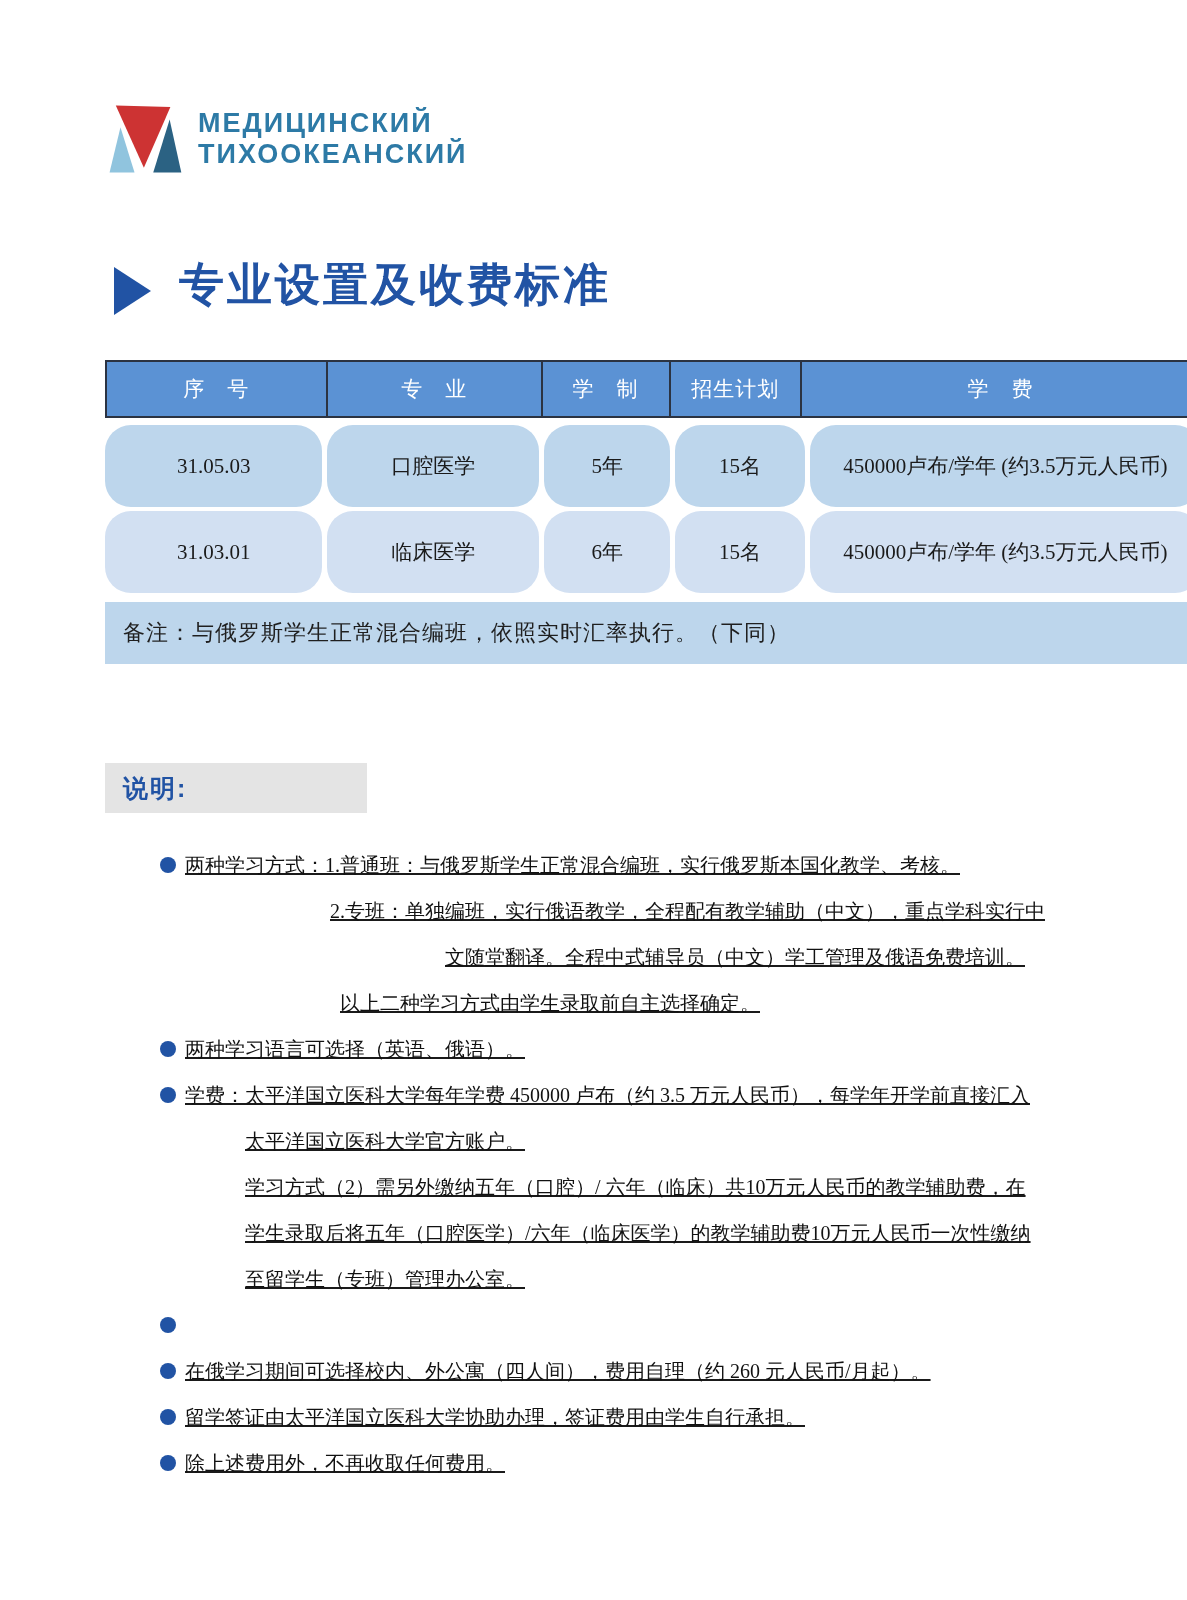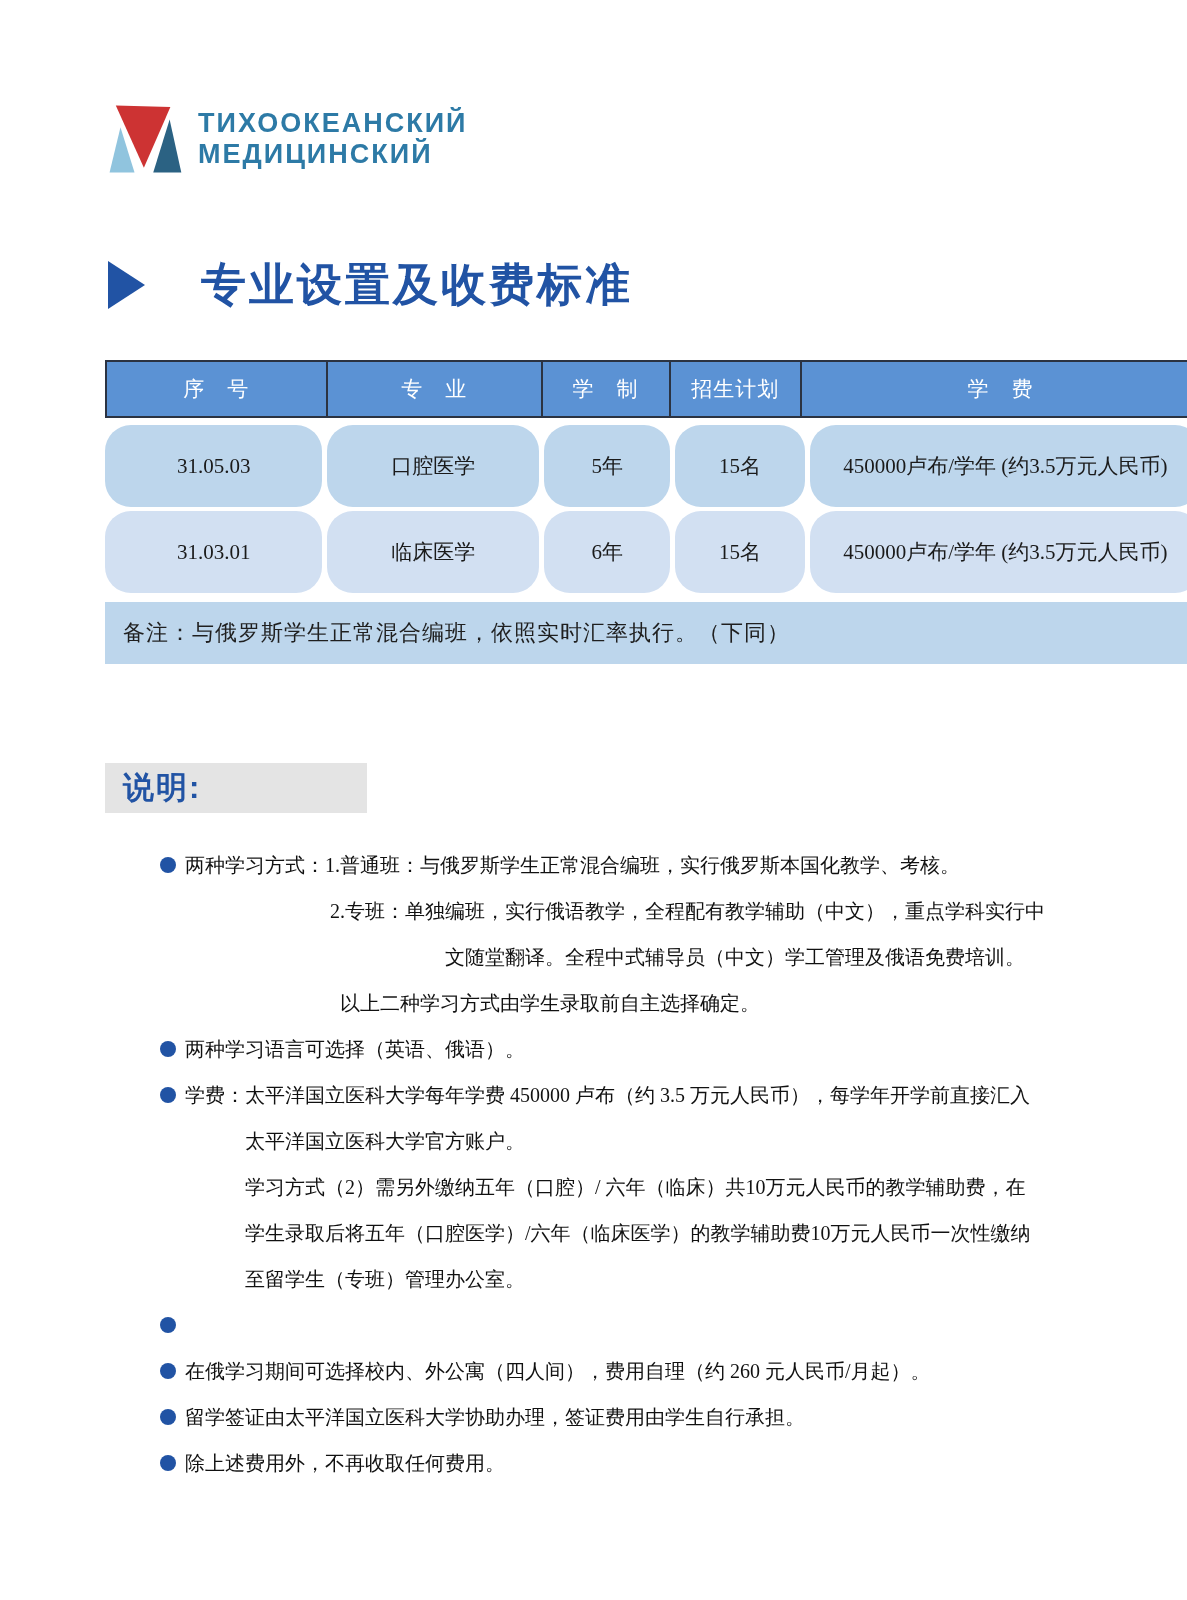--- a/index.html
+++ b/index.html
@@ -21,21 +21,21 @@
     margin-left: 12px;
     font-family: "Liberation Sans", "DejaVu Sans", sans-serif;
     font-weight: bold;
     color: #2d7aa6;
     font-size: 27px;
     line-height: 31px;
     letter-spacing: 2px;
   }
 
   
-  .heading { position: absolute; left: 108px; top: 255px; display: flex; align-items: center; gap: 28px; }
+  .heading { position: absolute; left: 114px; top: 255px; display: flex; align-items: flex-end; }
   .heading-arrow {
     width: 0; height: 0;
     border-left: 37px solid #2153a4;
     border-top: 24px solid transparent;
     border-bottom: 24px solid transparent;
     margin-right: 28px;
   }
   .heading-title {
     font-family: "Liberation Sans", "DejaVu Sans", sans-serif;
     font-weight: bold;
@@ -88,27 +88,27 @@
   .shuoming {
     position: absolute; left: 105px; top: 763px;
     width: 262px; height: 50px;
     background: #e4e4e4;
     display: flex; align-items: center;
     padding-left: 18px;
   }
   .shuoming-title {
     font-family: "Liberation Sans", "DejaVu Sans", sans-serif;
     font-weight: bold;
-    font-size: 31px;
+    font-size: 25px;
     color: #2153a4;
     letter-spacing: 2px;
   }
 
   
-  .notes { position: absolute; left: 160px; top: 842px; width: 940px; }
+  .notes { position: absolute; left: 160px; top: 842px; width: 940px; text-decoration: underline; }
   .note-line {
     display: flex;
     align-items: center;
     min-height: 46px;
     font-size: 20px;
     color: #111111;
   }
   .bullet {
     flex: 0 0 auto;
     width: 16px; height: 16px;
@@ -126,22 +126,22 @@
 
 <div class="page">
 
   <div class="logo">
     <svg class="logo-mark" viewBox="0 0 100 90">
       <polygon points="16,30 34,88 2,88" fill="#90c4de"></polygon>
       <polygon points="10,2 80,4 46,82" fill="#cd3333"></polygon>
       <polygon points="79,20 94,88 58,88" fill="#2b6283"></polygon>
     </svg>
     <div class="logo-text">
+      <div>МЕДИЦИНСКИЙ</div>
       <div>ТИХООКЕАНСКИЙ</div>
-      <div>МЕДИЦИНСКИЙ</div>
     </div>
   </div>
 
   <div class="heading">
     <span class="heading-arrow"></span>
     <span class="heading-title">专业设置及收费标准</span>
   </div>
 
   <div class="fee-table">
     <div class="fee-header grid-cols">

